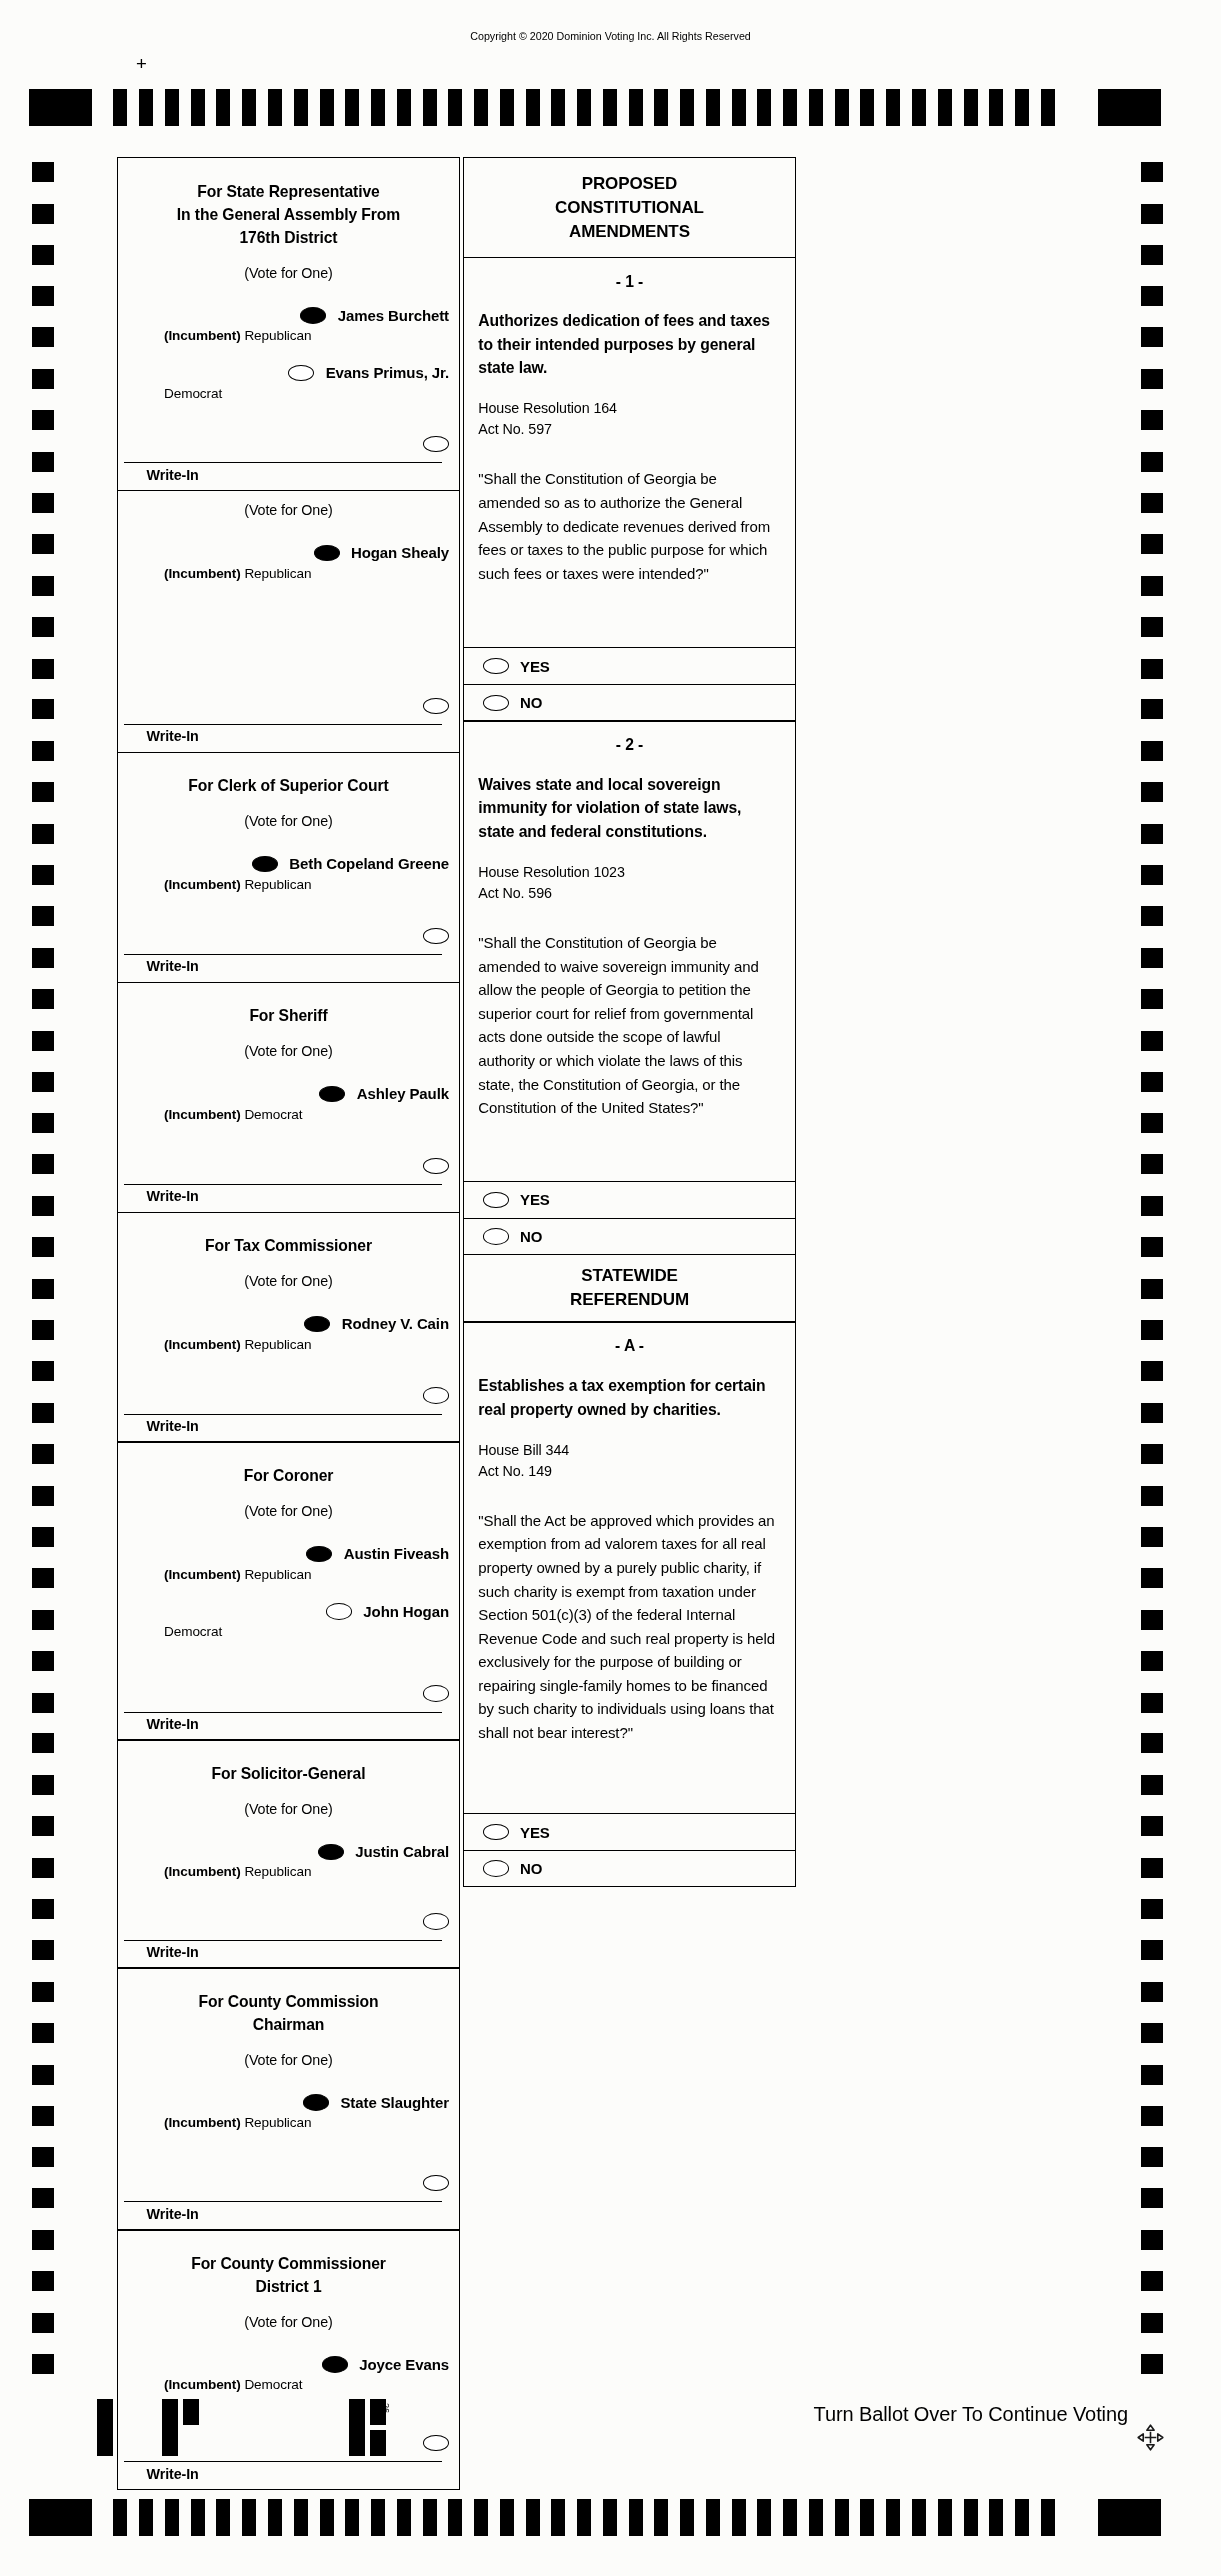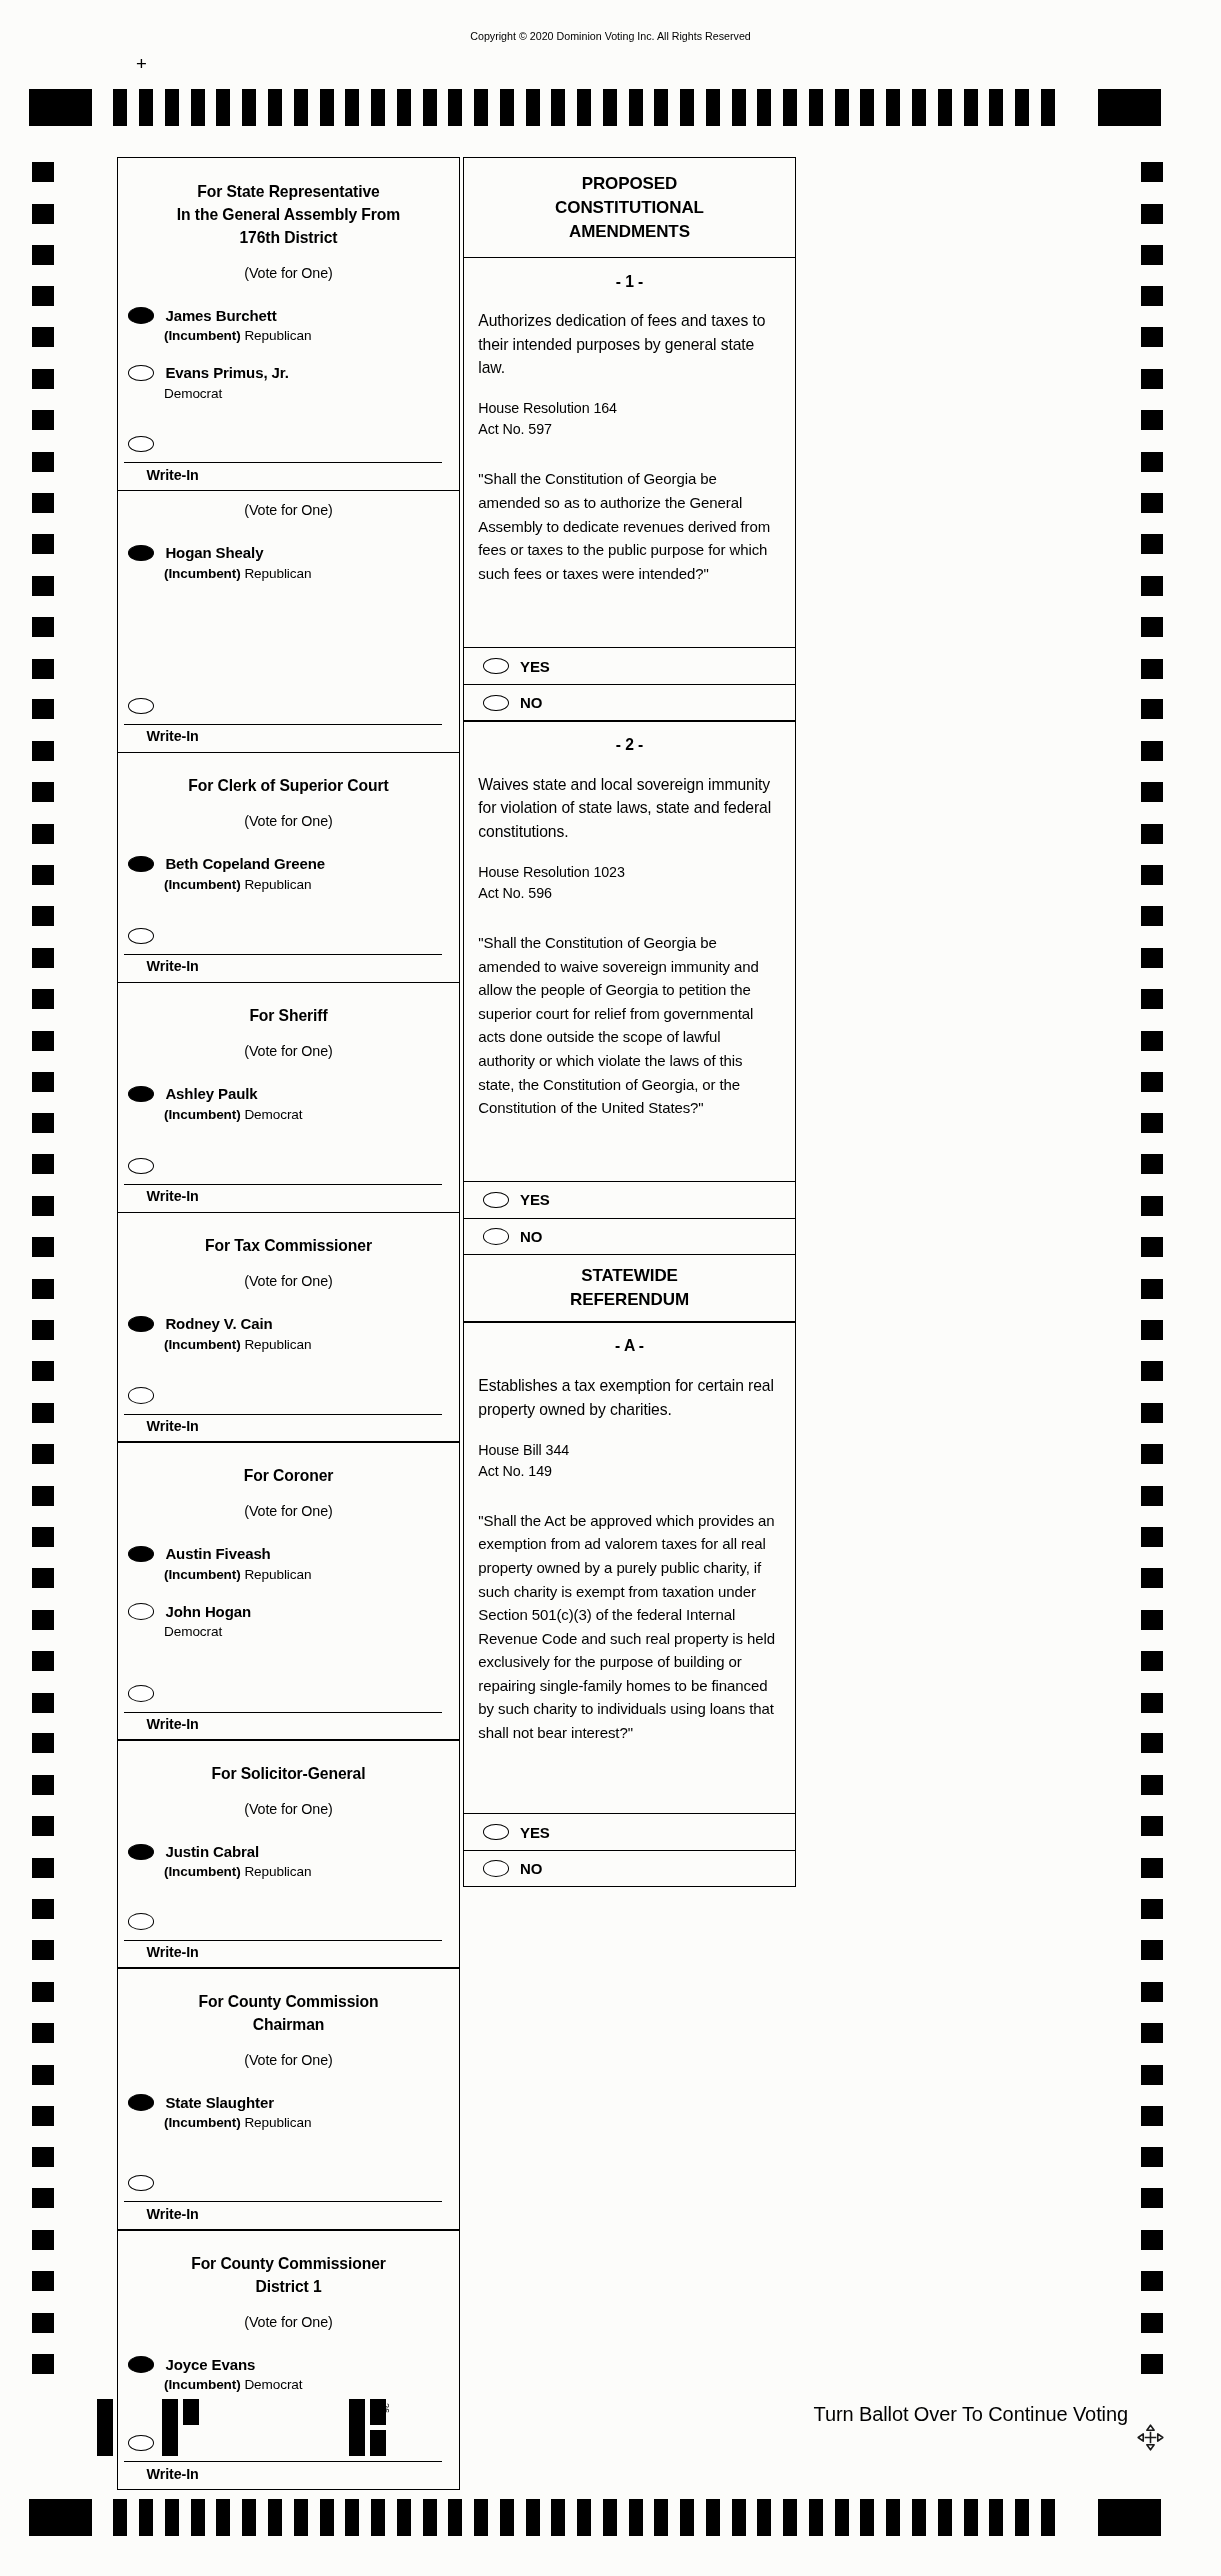--- a/index.html
+++ b/index.html
@@ -24,42 +24,42 @@
 
   
   .left-col{position:absolute;left:117px;top:157px;width:343px;}
   .contest{border:1.4px solid #000;background:#fff0;padding:8.6px 10px 5.7px;display:flex;flex-direction:column;}
   .left-col > .contest + .contest{margin-top:-1.4px;}
   .c1{height:318px;} .c2{height:247px;} .c3{height:215px;} .c4{height:215px;}
   .c5{height:215px;} .c6{height:283px;} .c7{height:213px;} .c8{height:247px;} .c9{height:245px;}
   .contest-title{font-weight:bold;text-align:center;font-size:15.7px;line-height:23px;white-space:pre-line;}
   .contest-instruction{text-align:center;font-size:14.3px;line-height:23px;margin-bottom:20px;}
   .candidate{margin-bottom:17px;}
-  .cand-row{display:flex;align-items:center;gap:11.4px;}
+  .cand-row{display:flex;align-items:center;gap:11.4px;justify-content:flex-end;}
   .oval{width:24px;height:14.3px;border:1.4px solid #000;border-radius:50%;flex:0 0 auto;background:#fff;}
   .oval.filled{background:#000;}
   .cand-name{font-weight:bold;font-size:15px;line-height:21.5px;}
   .cand-detail{margin-left:36px;font-size:13.6px;line-height:19.3px;}
   .cand-detail .inc{font-weight:bold;}
   .writein{margin-top:auto;}
   .writein .oval-row{margin-bottom:10px;}
   .writein-line{border-top:1.4px solid #000;margin:0 7.2px 1.4px -4.3px;}
   .writein-label{font-weight:bold;font-size:14.3px;line-height:20px;margin-left:18.6px;}
 
   
   .right-col{position:absolute;left:463px;top:157px;width:333px;}
   .right-col > * + *{margin-top:-1.4px;}
   .measure-header{border:1.4px solid #000;display:flex;align-items:center;justify-content:center;
     text-align:center;font-weight:bold;font-size:17px;line-height:24px;white-space:pre-line;}
   .mh1{height:99px;} .mh2{height:67px;}
   .measure{border:1.4px solid #000;display:flex;flex-direction:column;}
   .m1{height:463px;} .m2{height:533px;} .mA{height:564px;}
   .m-pad{padding:13px 14.3px 0;}
   .measure-number{text-align:center;font-weight:bold;font-size:15.7px;line-height:21.5px;margin-bottom:17px;}
-  .measure-summary{font-weight:normal;font-size:15.7px;line-height:23.6px;margin-bottom:18.6px;}
+  .measure-summary{font-weight:bold;font-size:15.7px;line-height:23.6px;margin-bottom:18.6px;}
   .measure-ref{font-size:14.3px;line-height:21px;white-space:pre-line;margin-bottom:27px;}
   .measure-question{font-size:15px;line-height:23.6px;}
   .choices{margin-top:auto;}
   .choice-row{border-top:1.4px solid #000;display:flex;align-items:center;gap:11.4px;padding:9.3px 0 9.3px 18.6px;}
   .choice-label{font-weight:bold;font-size:15px;}
 </style>
 </head>
 <body>
 
 <div class="copyright">Copyright © 2020 Dominion Voting Inc. All Rights Reserved</div>

